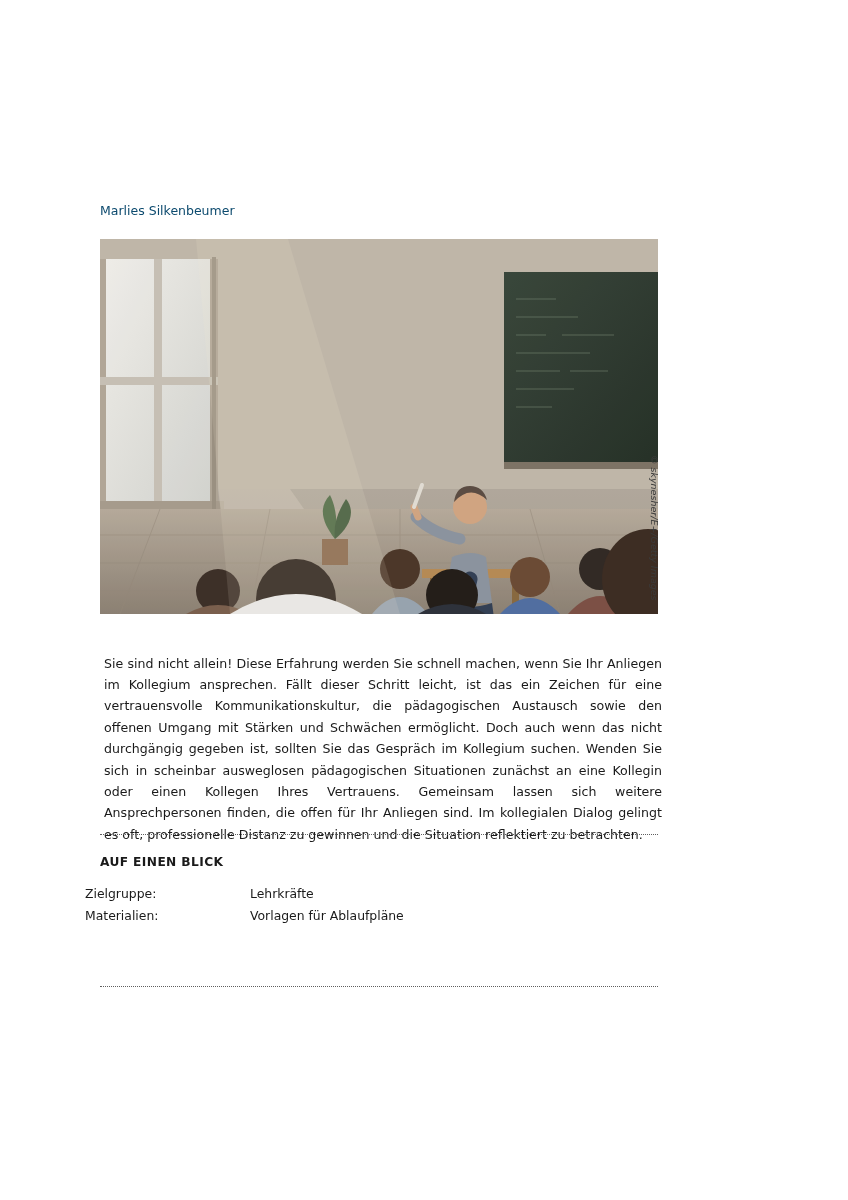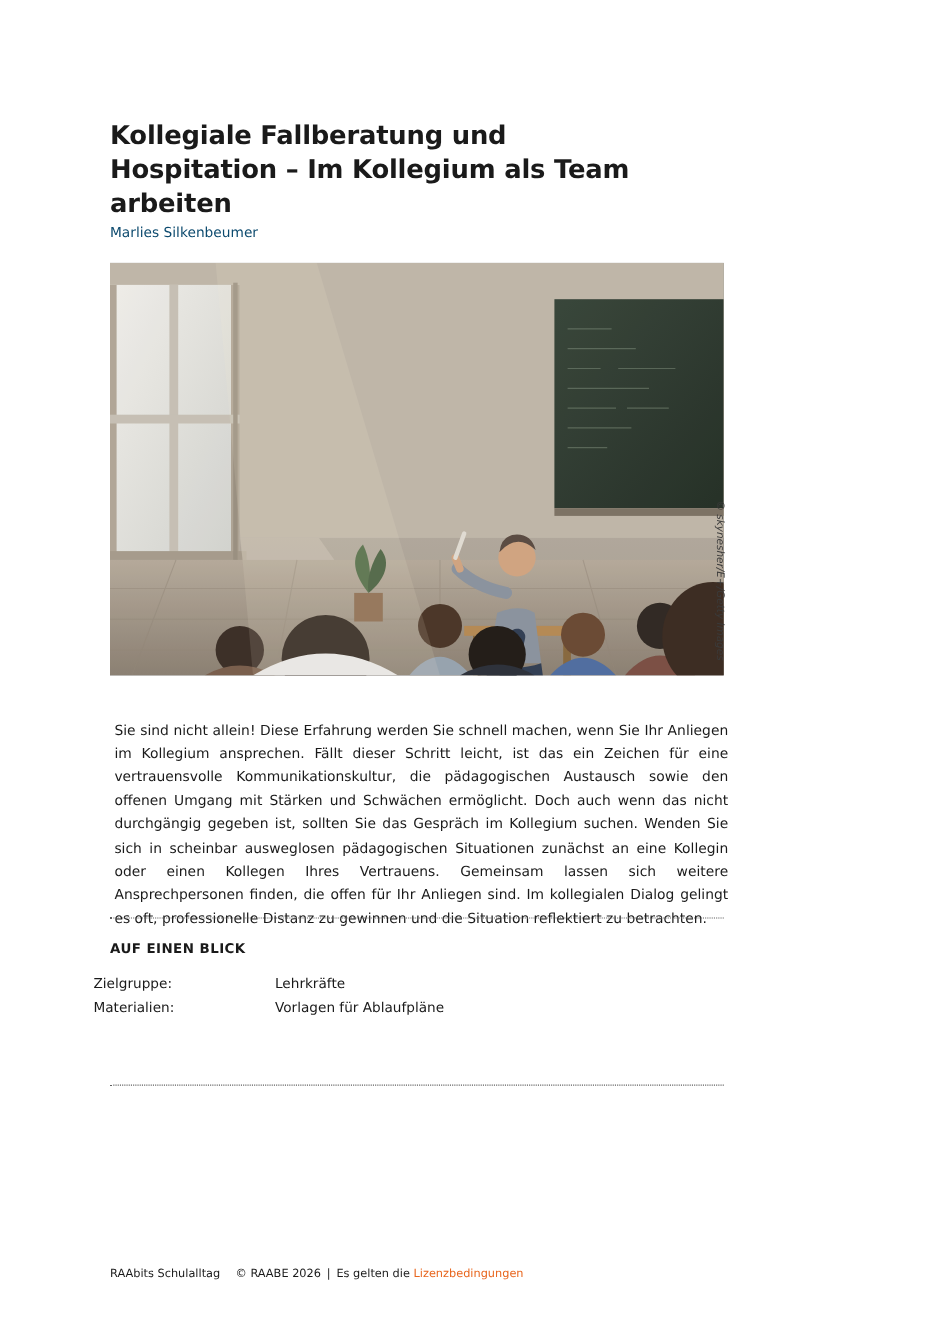--- a/index.html
+++ b/index.html
@@ -122,21 +122,20 @@
     color: #e8661e;
     text-decoration: none;
   }
   .footer .sep { padding: 0 2px; }
 </style>
 </head>
 <body>
 
 <div class="page">
 
-  <h1 class="title">Kollegiale Fallberatung und Hospitation – Im Kollegium als Team arbeiten</h1>
 
   <div class="author">Marlies Silkenbeumer</div>
 
   <div class="figure">
     <svg width="558" height="375" viewBox="0 0 558 375" xmlns="http://www.w3.org/2000/svg">
       <defs>
         <linearGradient id="wallG" x1="0" y1="0" x2="0" y2="1">
           <stop offset="0%" stop-color="#cfc8bd"></stop>
           <stop offset="100%" stop-color="#a79e92"></stop>
         </linearGradient>
@@ -264,22 +263,14 @@
       </tr>
       <tr>
         <td class="label">Materialien:</td>
         <td class="value">Vorlagen für Ablaufpläne</td>
       </tr>
     </tbody>
   </table>
 
   <div class="rule rule-bottom"></div>
 
-  <div class="footer">
-    <span>RAAbits Schulalltag</span>
-    <span class="sep">&nbsp;</span>
-    <span>© RAABE 2026</span>
-    <span class="sep">|</span>
-    <span>Es gelten die</span>
-    <a href="#" class="link">Lizenzbedingungen</a>
-  </div>
 
 </div>
 
 </body></html>

